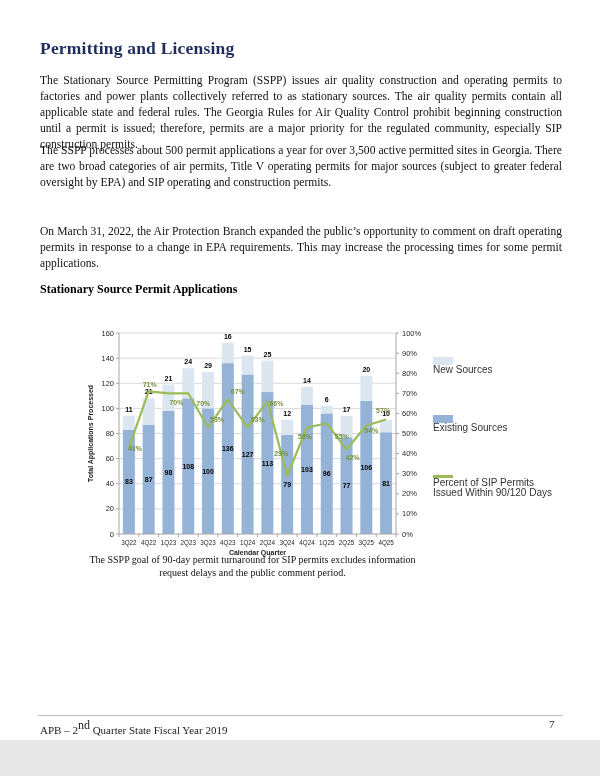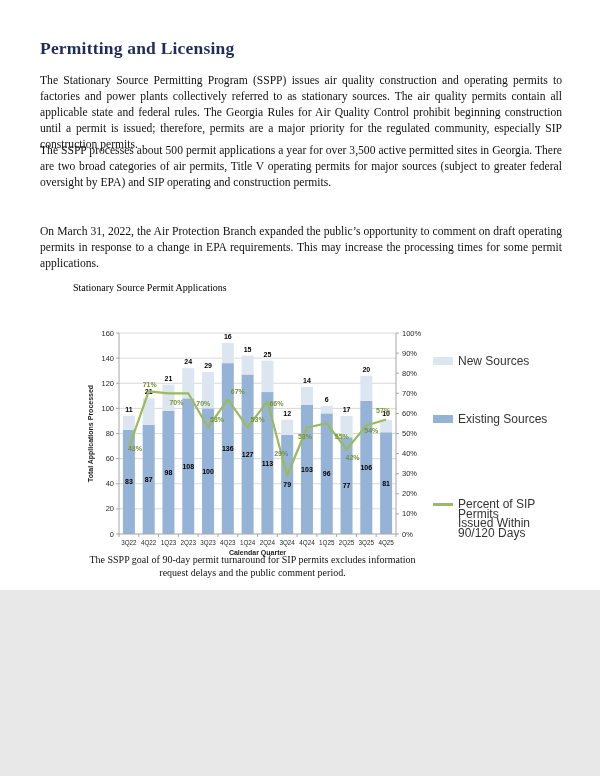--- a/index.html
+++ b/index.html
@@ -1,49 +1,49 @@
 <!DOCTYPE html>
 <html><head>
 <meta charset="utf-8">
 <style>
   html,body{margin:0;padding:0;background:#e8e8e8;}
   .page{
-    position:relative;width:600px;height:590px;background:#ffffff;margin:0 auto;
+    position:relative;width:600px;height:740px;background:#ffffff;margin:0 auto;
     font-family:"Liberation Serif", serif;color:#1a1a1a;overflow:hidden;
   }
   .doc-title{
     position:absolute;left:40px;top:38px;width:520px;
     font-size:17.5px;font-weight:bold;color:#1f2c5c;letter-spacing:.2px;
   }
   .para{
     position:absolute;left:40px;width:522px;
     font-size:11.6px;line-height:16px;text-align:justify;color:#111;
   }
   #para-1{top:73px;}
   #para-2{top:143px;}
   #para-3{top:224px;}
   .section-heading{
     position:absolute;left:40px;top:282px;width:520px;
-    font-size:10px;font-weight:normal;color:#000;margin-left:33px;
+    font-size:12px;font-weight:bold;color:#000;
   }
   .chart-svg{position:absolute;left:85px;top:322px;}
   .chart-svg text{font-family:"Liberation Sans", sans-serif;}
   .tickL,.tickR{font-size:7.5px;fill:#262626;}
   .cat{font-size:6.3px;fill:#262626;}
   .vlab{font-size:7px;font-weight:bold;fill:#000000;}
   .plab{font-size:7px;font-weight:bold;fill:#76923c;}
   .axlab{font-size:7px;font-weight:bold;fill:#1a1a1a;}
   .legend{position:absolute;left:433px;top:0;width:135px;}
   .legend-item{
     position:absolute;left:0;display:flex;align-items:flex-start;
-    font-family:"Liberation Sans", sans-serif;font-size:12px;color:#333;line-height:9.5px;
+    font-family:"Liberation Sans", sans-serif;font-size:10px;color:#333;line-height:9.5px;flex-direction:column;
   }
   #legend-new{top:357px;}
   #legend-existing{top:415px;text-align:right;}
-  #legend-line{top:472px;margin-top:28px;}
+  #legend-line{top:472px;}
   .swatch{display:inline-block;width:20px;height:8px;margin-right:5px;flex:0 0 auto;margin-top:0px;}
   .swatch-line{display:inline-block;width:20px;height:3px;margin-right:5px;flex:0 0 auto;margin-top:3px;}
   .chart-caption{
     position:absolute;left:85px;top:554px;width:335px;text-align:center;
     font-size:10px;line-height:12.5px;color:#111;
   }
   .footer-rule{position:absolute;left:38px;top:715px;width:525px;border-top:1px solid #b9bdc9;}
   .footer-text{position:absolute;left:40px;top:718px;font-size:11px;color:#222;}
   .footer-text sup{font-size:12px;}
   .page-number{position:absolute;left:549px;top:718px;font-size:11px;color:#222;}

